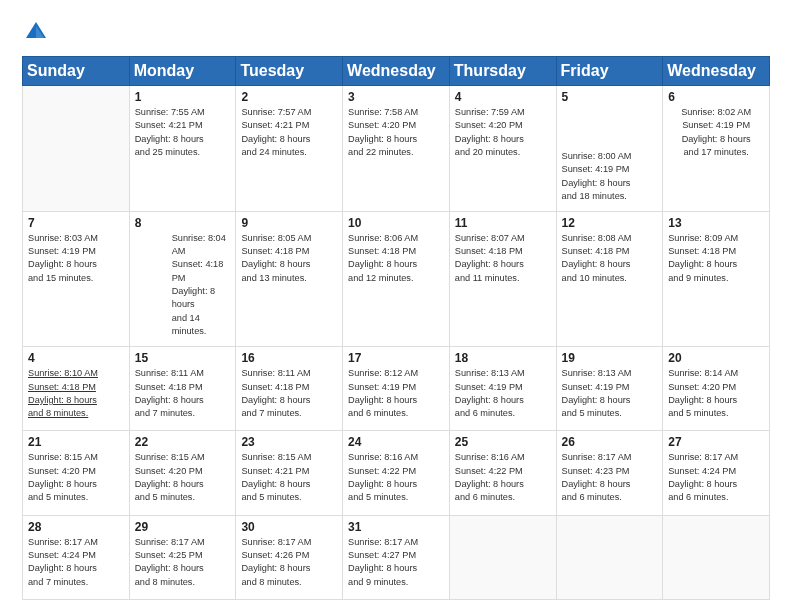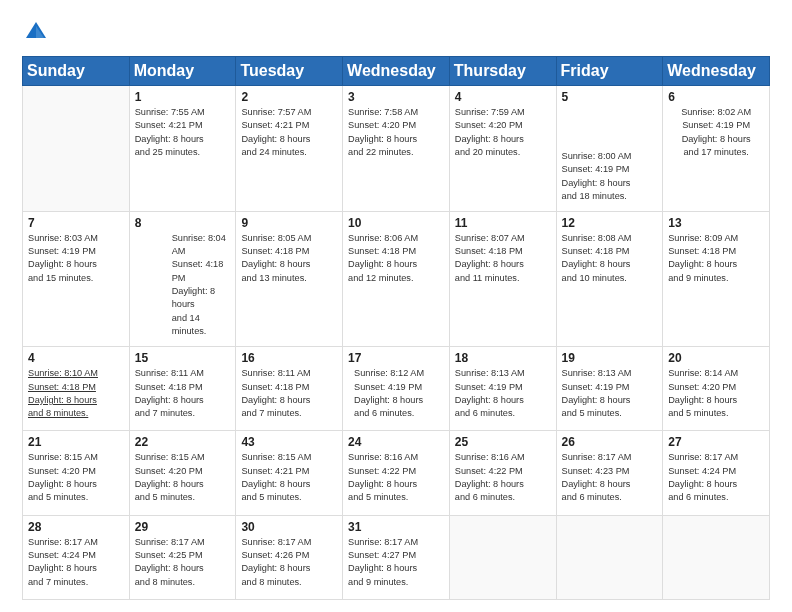--- a/index.html
+++ b/index.html
@@ -250,21 +250,21 @@
           </td>
           <td>
             <span class="day-number">16</span>
             <div class="day-info" style="white-space: pre-line;">Sunrise: 8:11 AM
 Sunset: 4:18 PM
 Daylight: 8 hours
 and 7 minutes.</div>
           </td>
           <td>
             <span class="day-number">17</span>
-            <div class="day-info" style="white-space: pre-line; margin-left: 6px;">Sunrise: 8:12 AM
+            <div class="day-info" style="white-space: pre-line;">Sunrise: 8:12 AM
 Sunset: 4:19 PM
 Daylight: 8 hours
 and 6 minutes.</div>
           </td>
           <td>
             <span class="day-number">18</span>
             <div class="day-info" style="white-space: pre-line;">Sunrise: 8:13 AM
 Sunset: 4:19 PM
 Daylight: 8 hours
 and 6 minutes.</div>
@@ -293,21 +293,21 @@
 and 5 minutes.</div>
           </td>
           <td>
             <span class="day-number">22</span>
             <div class="day-info" style="white-space: pre-line;">Sunrise: 8:15 AM
 Sunset: 4:20 PM
 Daylight: 8 hours
 and 5 minutes.</div>
           </td>
           <td>
-            <span class="day-number">43</span>
+            <span class="day-number">23</span>
             <div class="day-info" style="white-space: pre-line;">Sunrise: 8:15 AM
 Sunset: 4:21 PM
 Daylight: 8 hours
 and 5 minutes.</div>
           </td>
           <td>
             <span class="day-number">24</span>
             <div class="day-info" style="white-space: pre-line;">Sunrise: 8:16 AM
 Sunset: 4:22 PM
 Daylight: 8 hours

